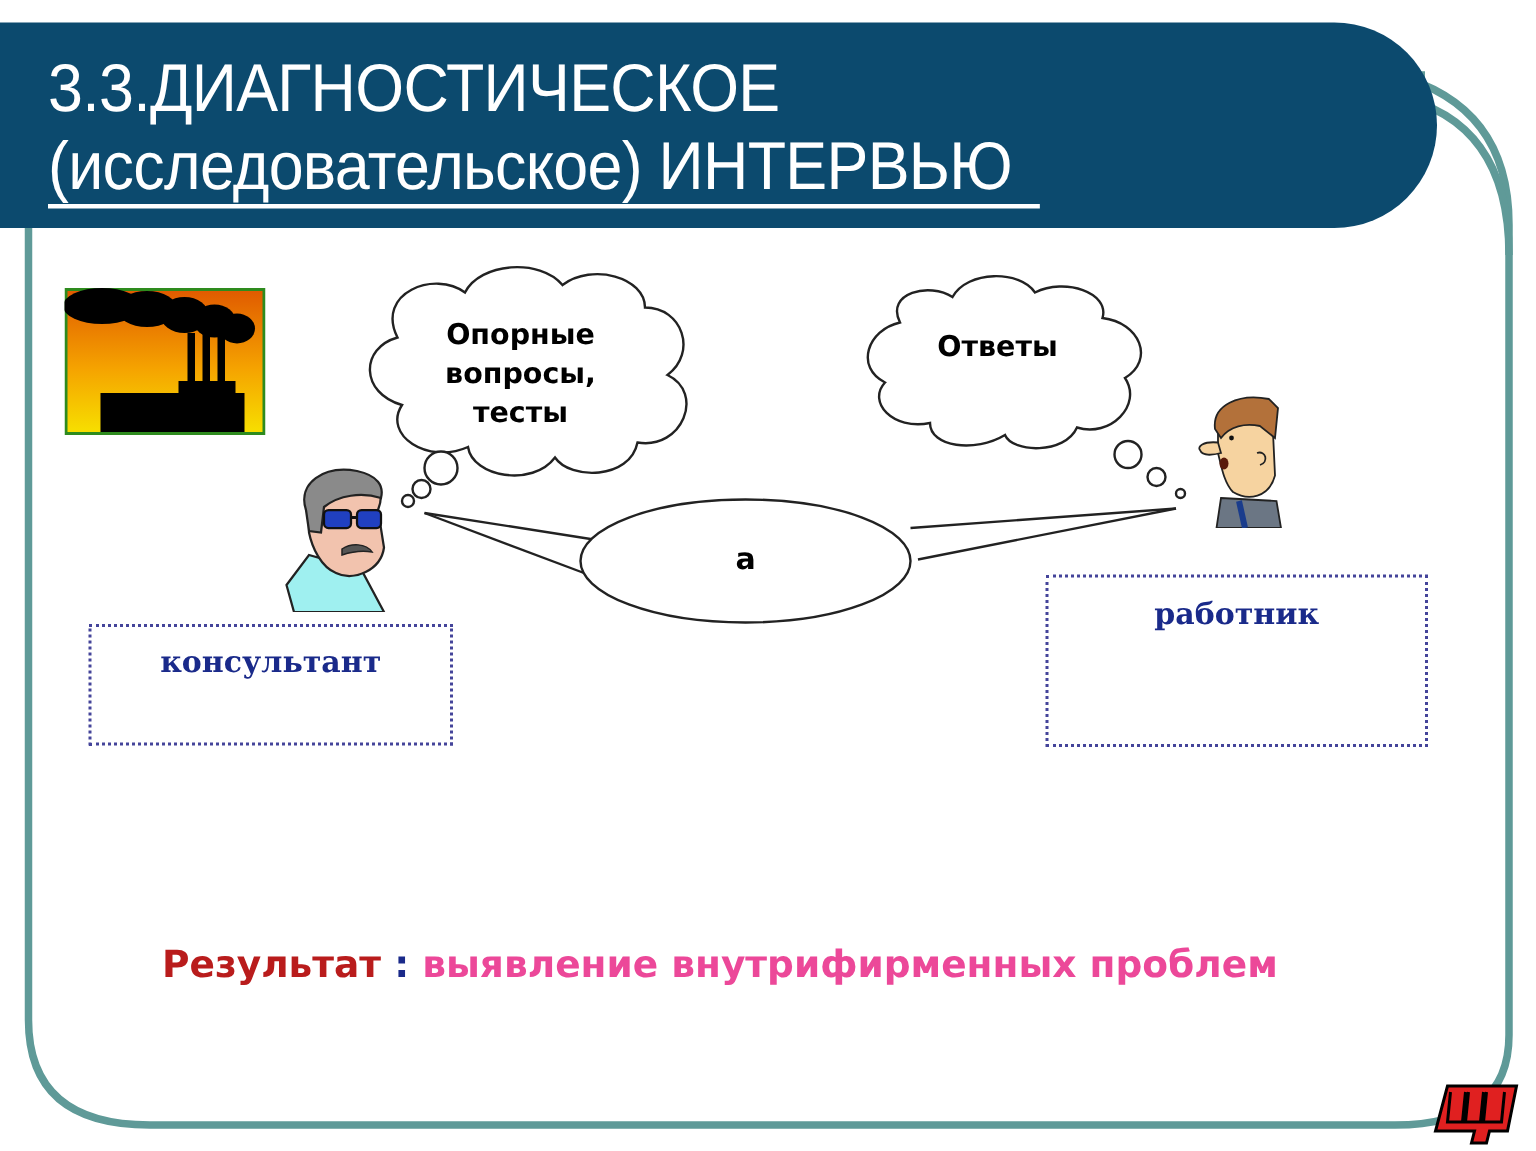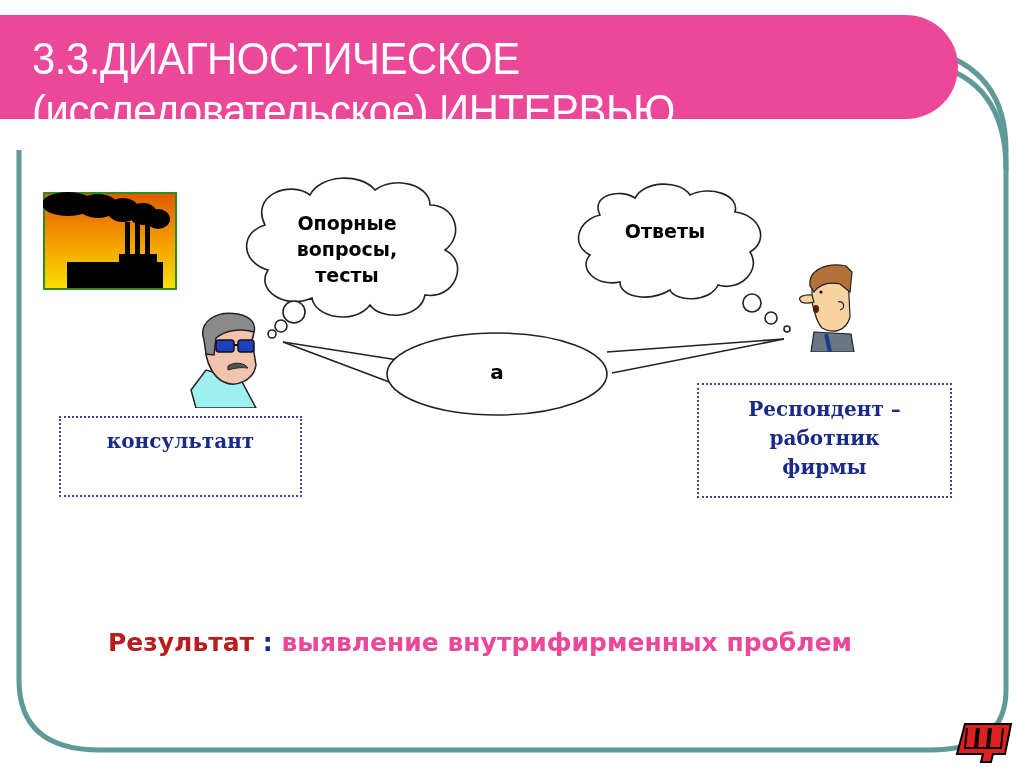--- a/index.html
+++ b/index.html
@@ -1,22 +1,22 @@
 <!DOCTYPE html>
 <html><head>
 <meta charset="utf-8">
 <style>
   html, body { margin:0; padding:0; background:#ffffff; }
   body { width:1024px; height:767px; position:relative; overflow:hidden; font-family:"Liberation Sans", sans-serif; }
 
   .frame { position:absolute; left:0; top:0; width:1024px; height:767px; }
 
   .title-bar {
-    position:absolute; left:0; top:15px; width:958px; height:104px;
-    background:#ec4899; border-radius:0 70px 70px 0;
+    position:absolute; left:0; top:15px; width:958px; height:137px;
+    background:#0c4a6e; border-radius:0 70px 70px 0;
   }
   .title-text {
     position:absolute; left:32px; top:18px; color:#ffffff;
     font-family:"Liberation Sans", sans-serif; font-size:45px; line-height:52px;
     letter-spacing:-0.5px; transform:scaleX(0.93); transform-origin:left top; white-space:nowrap;
   }
   .title-line2 { border-bottom:3px solid #ffffff; padding-right:20px; display:inline-block; line-height:50px; }
 
   .factory { position:absolute; left:43px; top:192px; width:134px; height:98px; }
 
@@ -139,23 +139,21 @@
   <path d="M4 38 C2 36 6 32 16 33 L18 40 C10 42 5 41 4 38 Z" fill="#f6d3a0" stroke="#222" stroke-width="1.2"></path>
   <ellipse cx="20" cy="47" rx="3" ry="4" fill="#5a1a0a"></ellipse>
   <circle cx="25" cy="30" r="1.6" fill="#111"></circle>
   <path d="M42 40 C48 38 50 46 44 48" fill="none" stroke="#222" stroke-width="1.2"></path>
 </svg>
 
 <div class="role-box" style="left:59px;top:416px;width:243px;height:81px;padding-top:9px;">
   <div>консультант</div>
 </div>
 <div class="role-box" style="left:697px;top:383px;width:255px;height:115px;padding-top:10px;">
-  <div>Респондент –</div>
   <div>работник</div>
-  <div>фирмы</div>
 </div>
 
 <div class="result">
   <span class="lbl">Результат</span><span class="sep"> : </span><span class="val">выявление внутрифирменных проблем</span>
 </div>
 
 <svg class="logo" viewBox="0 0 62 44">
   <path d="M10 4 L56 4 L50 34 L38 34 L36 42 L26 42 L28 34 L2 34 Z" fill="#e02020" stroke="#000" stroke-width="2"></path>
   <path d="M12 8 L10 28 L20 28 L22 8 M24 8 L22 28 L32 28 L34 8 M36 8 L34 28 L46 28 L48 8" fill="none" stroke="#000" stroke-width="2"></path>
 </svg>

